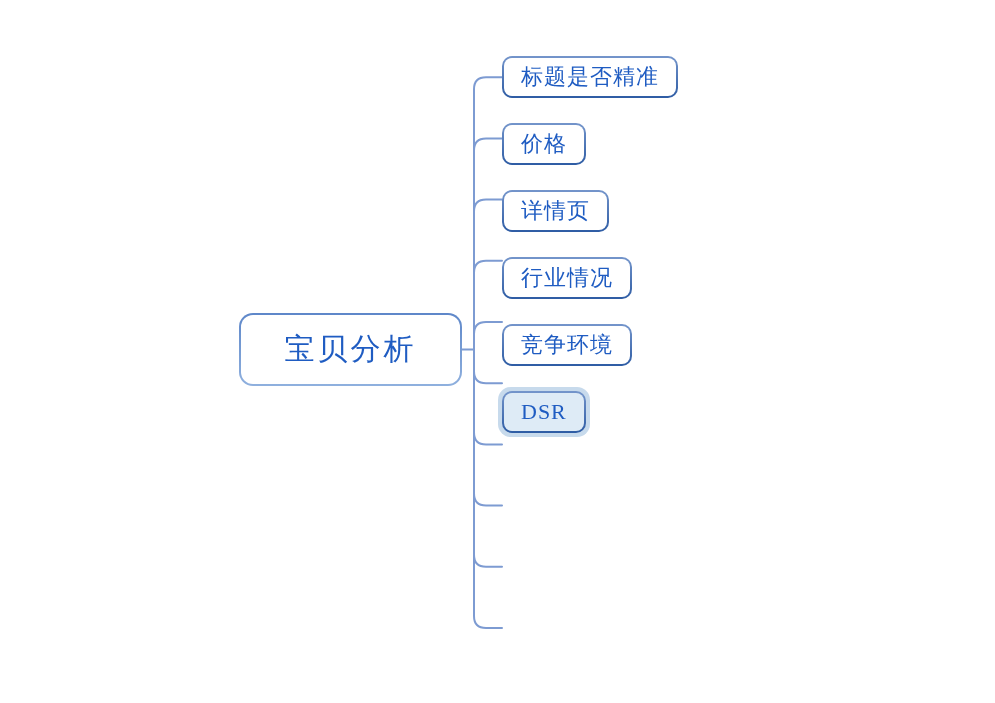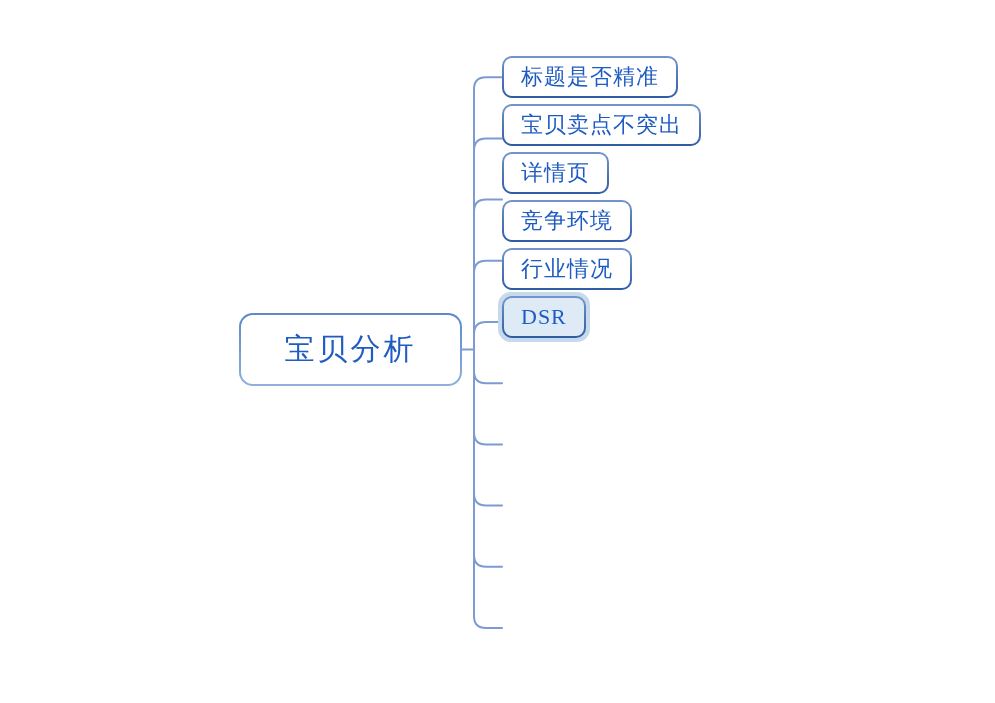--- a/index.html
+++ b/index.html
@@ -64,21 +64,21 @@
     color: var(--text);
     white-space: nowrap;
   }
   
   .children {
     position: absolute;
     left: 502px; top: 56px;
     display: flex;
     flex-direction: column;
     align-items: flex-start;
-    gap: 6px;
+    gap: 25px;
   }
   .child-wrap {
     margin: -4px;
     padding: 4px;
     border-radius: 13px;
     background: transparent;
   }
   .child-wrap.selected {
     background: var(--selected-halo);
   }
@@ -136,42 +136,42 @@
       <div class="child-wrap">
       <div class="child-border">
         <div class="child-inner">
           <span class="child-label">标题是否精准</span>
         </div>
       </div>
     </div>
       <div class="child-wrap">
       <div class="child-border">
         <div class="child-inner">
-          <span class="child-label">宝贝卖点不突出</span>
+          <span class="child-label">价格</span>
         </div>
       </div>
     </div>
       <div class="child-wrap">
       <div class="child-border">
         <div class="child-inner">
           <span class="child-label">详情页</span>
         </div>
       </div>
     </div>
       <div class="child-wrap">
       <div class="child-border">
         <div class="child-inner">
-          <span class="child-label">竞争环境</span>
+          <span class="child-label">行业情况</span>
         </div>
       </div>
     </div>
       <div class="child-wrap">
       <div class="child-border">
         <div class="child-inner">
-          <span class="child-label">行业情况</span>
+          <span class="child-label">竞争环境</span>
         </div>
       </div>
     </div>
       <div class="child-wrap selected">
       <div class="child-border">
         <div class="child-inner">
           <span class="child-label">DSR</span>
         </div>
       </div>
     </div>

